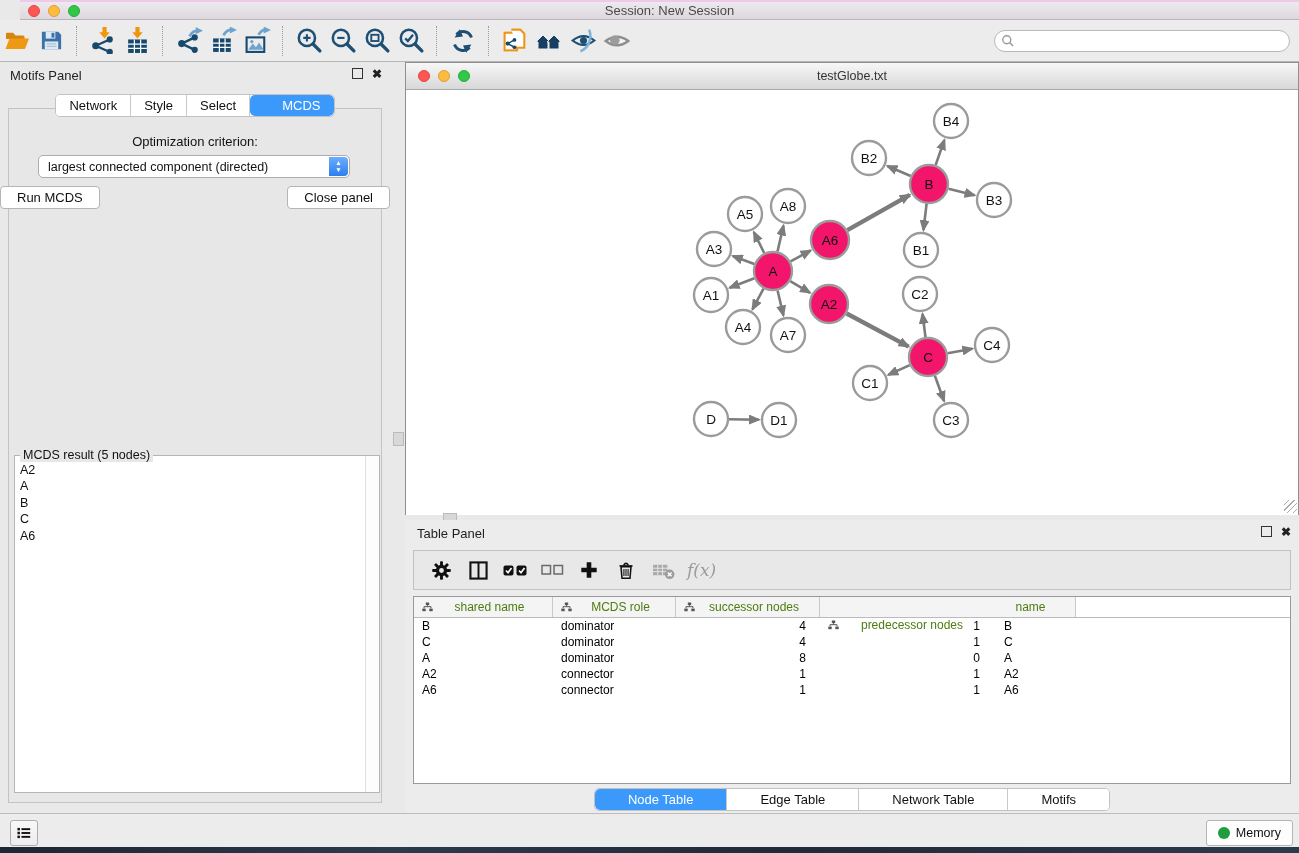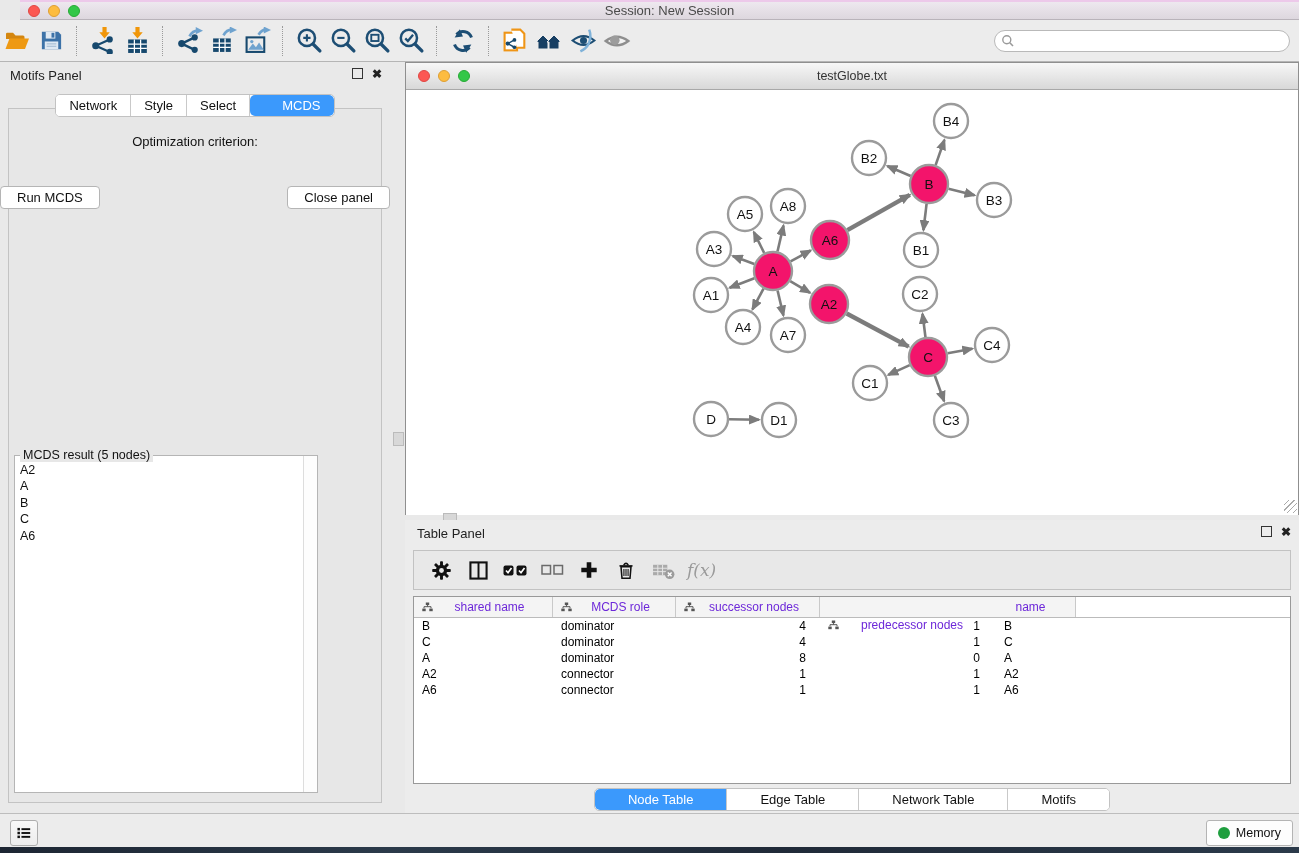--- a/index.html
+++ b/index.html
@@ -46,21 +46,21 @@
   #cp-inner{position:absolute;left:8px;right:8px;top:46px;bottom:10px;border:1px solid #c3c3c3;background:#e7e7e7;}
   #opt-label{position:absolute;left:0;right:0;top:72px;text-align:center;font-size:13px;color:#111;}
   #criterion{position:absolute;left:38px;top:93px;width:312px;height:23px;background:#fff;border:1px solid #adadad;
     border-radius:5px;box-sizing:border-box;font-size:12.5px;color:#111;display:flex;align-items:center;padding-left:9px;}
   #criterion .cap{position:absolute;right:1px;top:1px;bottom:1px;width:19px;border-radius:0 4px 4px 0;
     background:linear-gradient(#6aaefc,#2e7ef0);display:flex;flex-direction:column;align-items:center;justify-content:center;gap:1px;}
   #criterion .cap span{color:#fff;font-size:6.5px;line-height:6px;}
   #cp-buttons{position:absolute;left:0;right:0;top:124px;display:flex;justify-content:space-between;gap:16px;}
   .mac-btn{background:#fff;border:1px solid #b5b5b5;border-radius:4px;font-size:13px;color:#111;
     padding:3px 16px;font-family:"Liberation Sans",sans-serif;}
-  #result-box{position:absolute;left:14px;top:393px;width:304px;height:338px;border:1px solid #b5b5b5;box-sizing:border-box;background:#fff;}
+  #result-box{position:absolute;left:14px;top:393px;width:366px;height:338px;border:1px solid #b5b5b5;box-sizing:border-box;background:#fff;}
   #result-legend{position:absolute;left:5px;top:-8px;background:#e7e7e7;padding:0 3px;font-size:12.5px;color:#111;}
   #result-list{position:absolute;left:0;top:6px;right:13px;bottom:0;overflow:hidden;}
   .result-item{font-size:12.5px;color:#111;line-height:16.4px;padding-left:5px;}
   #result-scroll{position:absolute;right:0;top:0;bottom:0;width:13px;border-left:1px solid #ddd;background:#fdfdfd;}
 
   
   #v-divider-handle{position:absolute;left:393px;top:370px;width:9px;height:12px;background:#d8d8d8;border:1px solid #bbb;}
   #h-divider-handle{position:absolute;left:443px;top:451px;width:12px;height:8px;background:#d8d8d8;border:1px solid #bbb;}
 
   
@@ -76,21 +76,21 @@
 
   
   #table-panel{position:absolute;left:405px;top:458px;width:894px;height:293px;background:#ececec;}
   #tp-toolbar{position:absolute;left:8px;top:30px;width:878px;height:40px;border:1px solid #c2c2c2;
     background:#e8e8e8;box-sizing:border-box;display:flex;align-items:center;padding-left:12px;gap:7px;}
   .tp-icon{width:30px;height:30px;display:flex;align-items:center;justify-content:center;}
   #fx-label{font-family:"DejaVu Serif",serif;font-style:italic;font-size:17px;color:#9a9a9a;margin-left:2px;}
   #node-table{position:absolute;left:8px;top:76px;width:878px;height:188px;border:1px solid #999;
     background:#fff;box-sizing:border-box;overflow:hidden;}
   #nt-header{display:flex;height:21px;border-bottom:1px solid #bbb;background:#f4f4f4;box-sizing:border-box;}
-  .th{display:flex;align-items:center;border-right:1px solid #c9c9c9;box-sizing:border-box;font-size:12px;color:#6d28d9;justify-content:center;}
+  .th{display:flex;align-items:center;border-right:1px solid #c9c9c9;box-sizing:border-box;font-size:12px;color:#4d7c0f;justify-content:center;}
   .th .col-ic{margin-left:8px;display:flex;}
   .th .lbl{flex:1;text-align:center;padding-right:6px;}
   .th.filler{border-right:none;background:#fff;}
   .tr{display:flex;height:16px;align-items:center;}
   .td{font-size:12px;color:#000;box-sizing:border-box;white-space:nowrap;overflow:hidden;}
   #tp-tabs-row{position:absolute;left:0;right:0;top:268px;text-align:center;}
   #tp-tabs-row .seg-tab{padding:3px 33px;}
   #tp-tabs-row .seg-tab.active{border-radius:5px 0 0 5px;}
 
   
@@ -277,20 +277,27 @@
       <div id="cp-tabs-row">
         <span class="seg-tabs">
           <span class="seg-tab">Network</span>
           <span class="seg-tab">Style</span>
           <span class="seg-tab">Select</span>
           <span class="seg-tab active">MCDS</span>
         </span>
       </div>
       <div id="cp-inner"></div>
       <div id="opt-label">Optimization criterion:</div>
+      <div id="criterion">
+        <span>largest connected component (directed)</span>
+        <span class="cap">
+            <span>▲</span>
+            <span>▼</span>
+          </span>
+      </div>
       <div id="cp-buttons">
         <button class="mac-btn">Run MCDS</button>
         <button class="mac-btn">Close panel</button>
       </div>
       <div id="result-box">
         <span id="result-legend">MCDS result (5 nodes)</span>
         <div id="result-list">
             <div class="result-item">A2</div>
             <div class="result-item">A</div>
             <div class="result-item">B</div>

